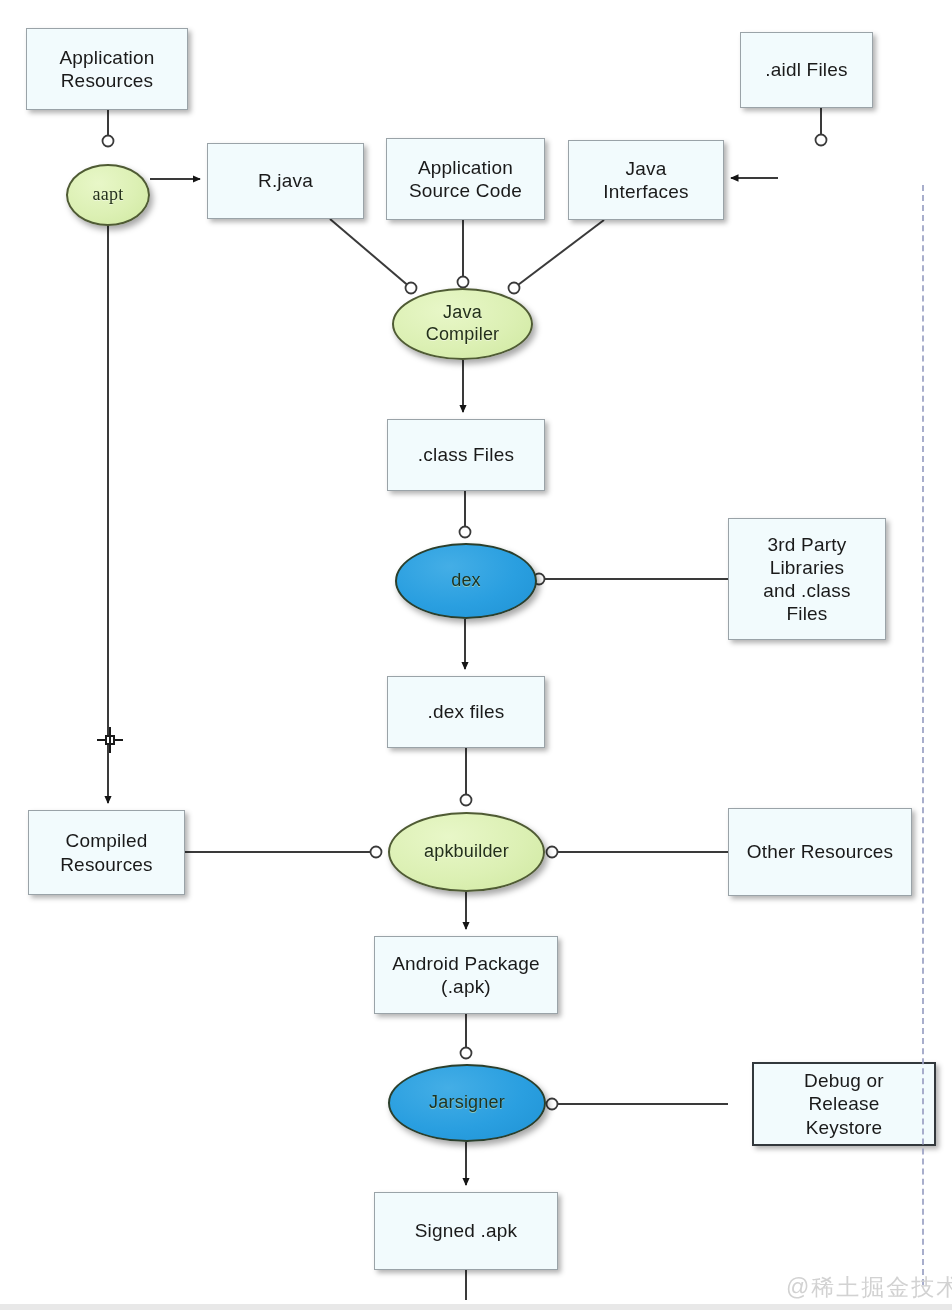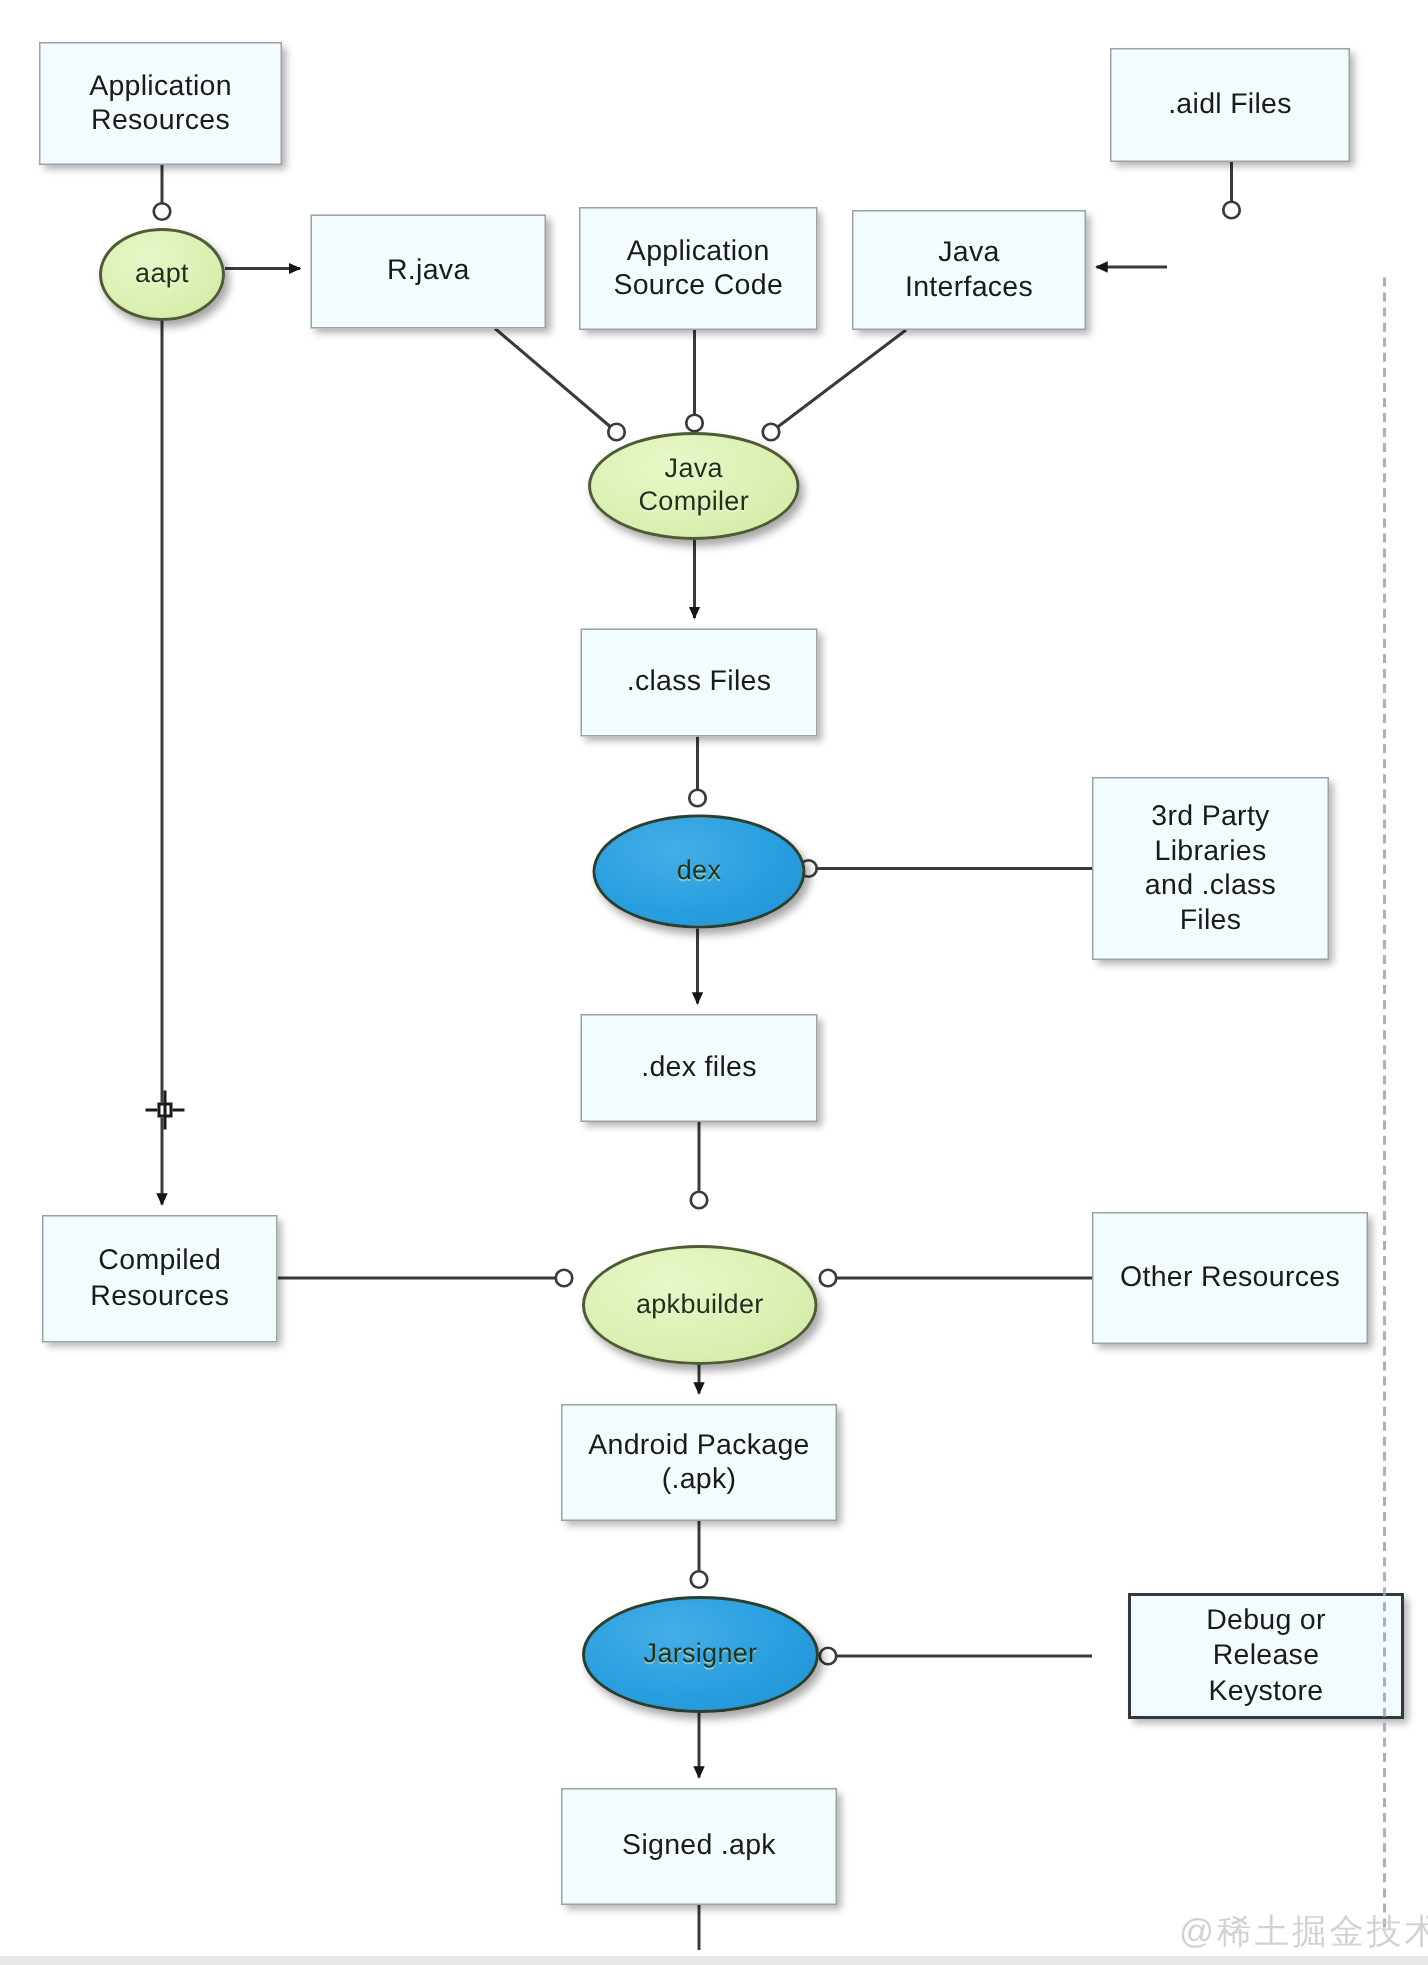--- a/index.html
+++ b/index.html
@@ -185,25 +185,25 @@
 
       <path d="M466,1270 L466,1300"></path>
     </g>
   </svg>
 
   <div class="node box" style="left:26px; top:28px; width:162px; height:82px;">
     <span class="lbl">Application
 Resources</span>
   </div>
 
-  <div class="node box" style="left:740px; top:32px; width:160px; height:76px;">
+  <div class="node box" style="left:740px; top:32px; width:133px; height:76px;">
     <span class="lbl">.aidl Files</span>
   </div>
 
-  <div class="node ellipse green" style="left:66px; top:152px; width:84px; height:62px;">
+  <div class="node ellipse green" style="left:66px; top:164px; width:84px; height:62px;font-family:Liberation Serif, serif;">
     <span class="lbl">aapt</span>
   </div>
 
   <div class="node box" style="left:207px; top:143px; width:157px; height:76px;">
     <span class="lbl">R.java</span>
   </div>
 
   <div class="node box" style="left:386px; top:138px; width:159px; height:82px;">
     <span class="lbl">Application
 Source Code</span>
@@ -237,21 +237,21 @@
 
   <div class="node box" style="left:387px; top:676px; width:158px; height:72px;">
     <span class="lbl">.dex files</span>
   </div>
 
   <div class="node box" style="left:28px; top:810px; width:157px; height:85px;">
     <span class="lbl">Compiled
 Resources</span>
   </div>
 
-  <div class="node ellipse green" style="left:388px; top:830px; width:157px; height:80px;">
+  <div class="node ellipse green" style="left:388px; top:812px; width:157px; height:80px;">
     <span class="lbl">apkbuilder</span>
   </div>
 
   <div class="node box" style="left:728px; top:808px; width:184px; height:88px;">
     <span class="lbl">Other Resources</span>
   </div>
 
   <div class="node ellipse blue" style="left:388px; top:1064px; width:158px; height:78px;">
     <span class="lbl">Jarsigner</span>
   </div>

